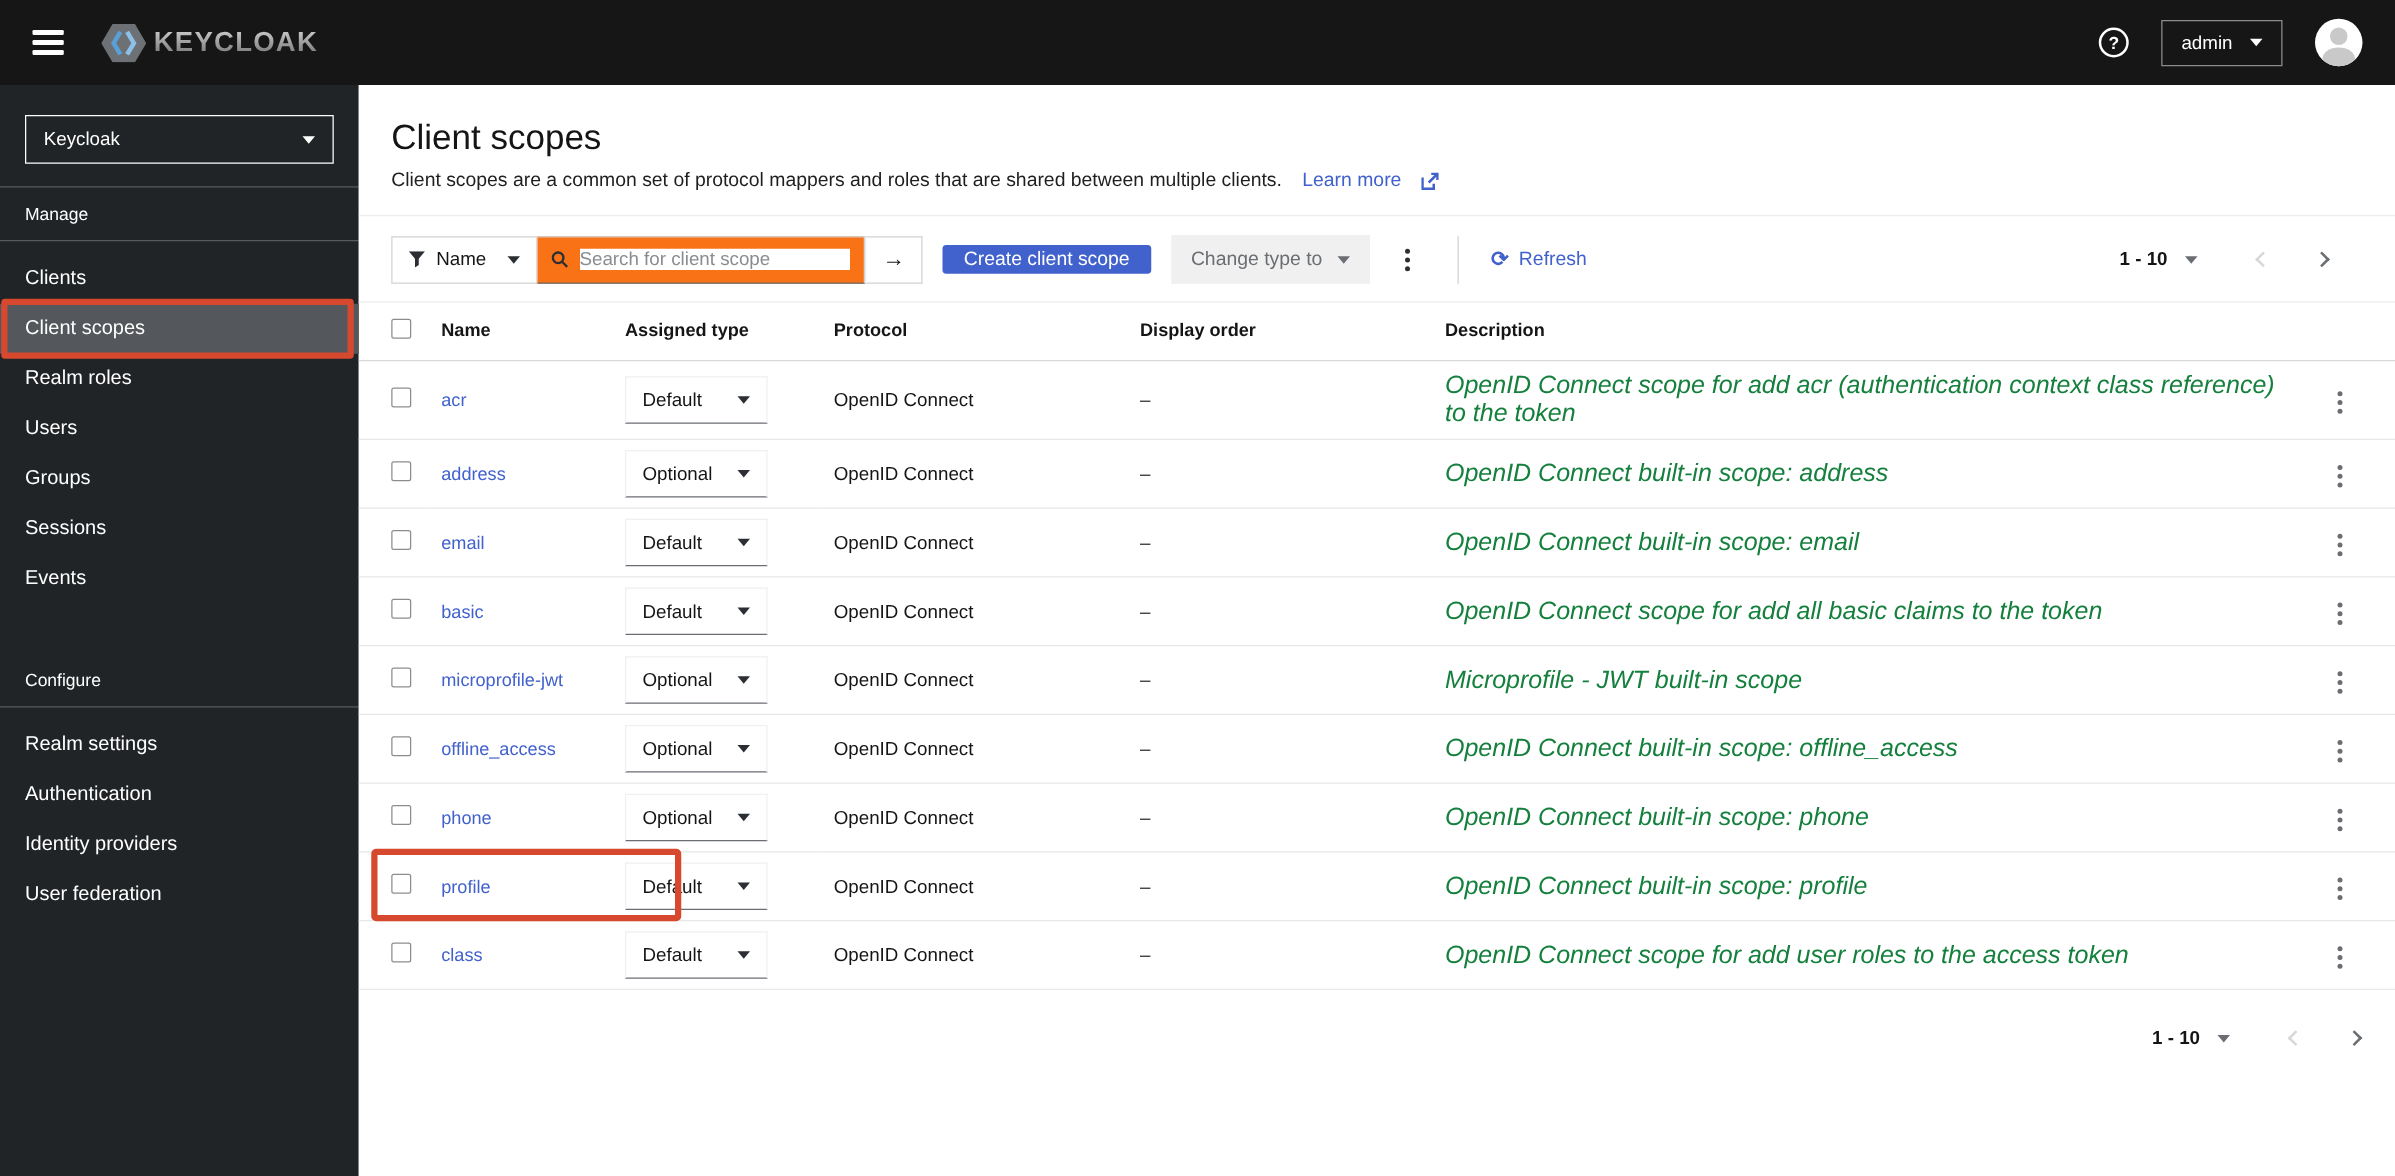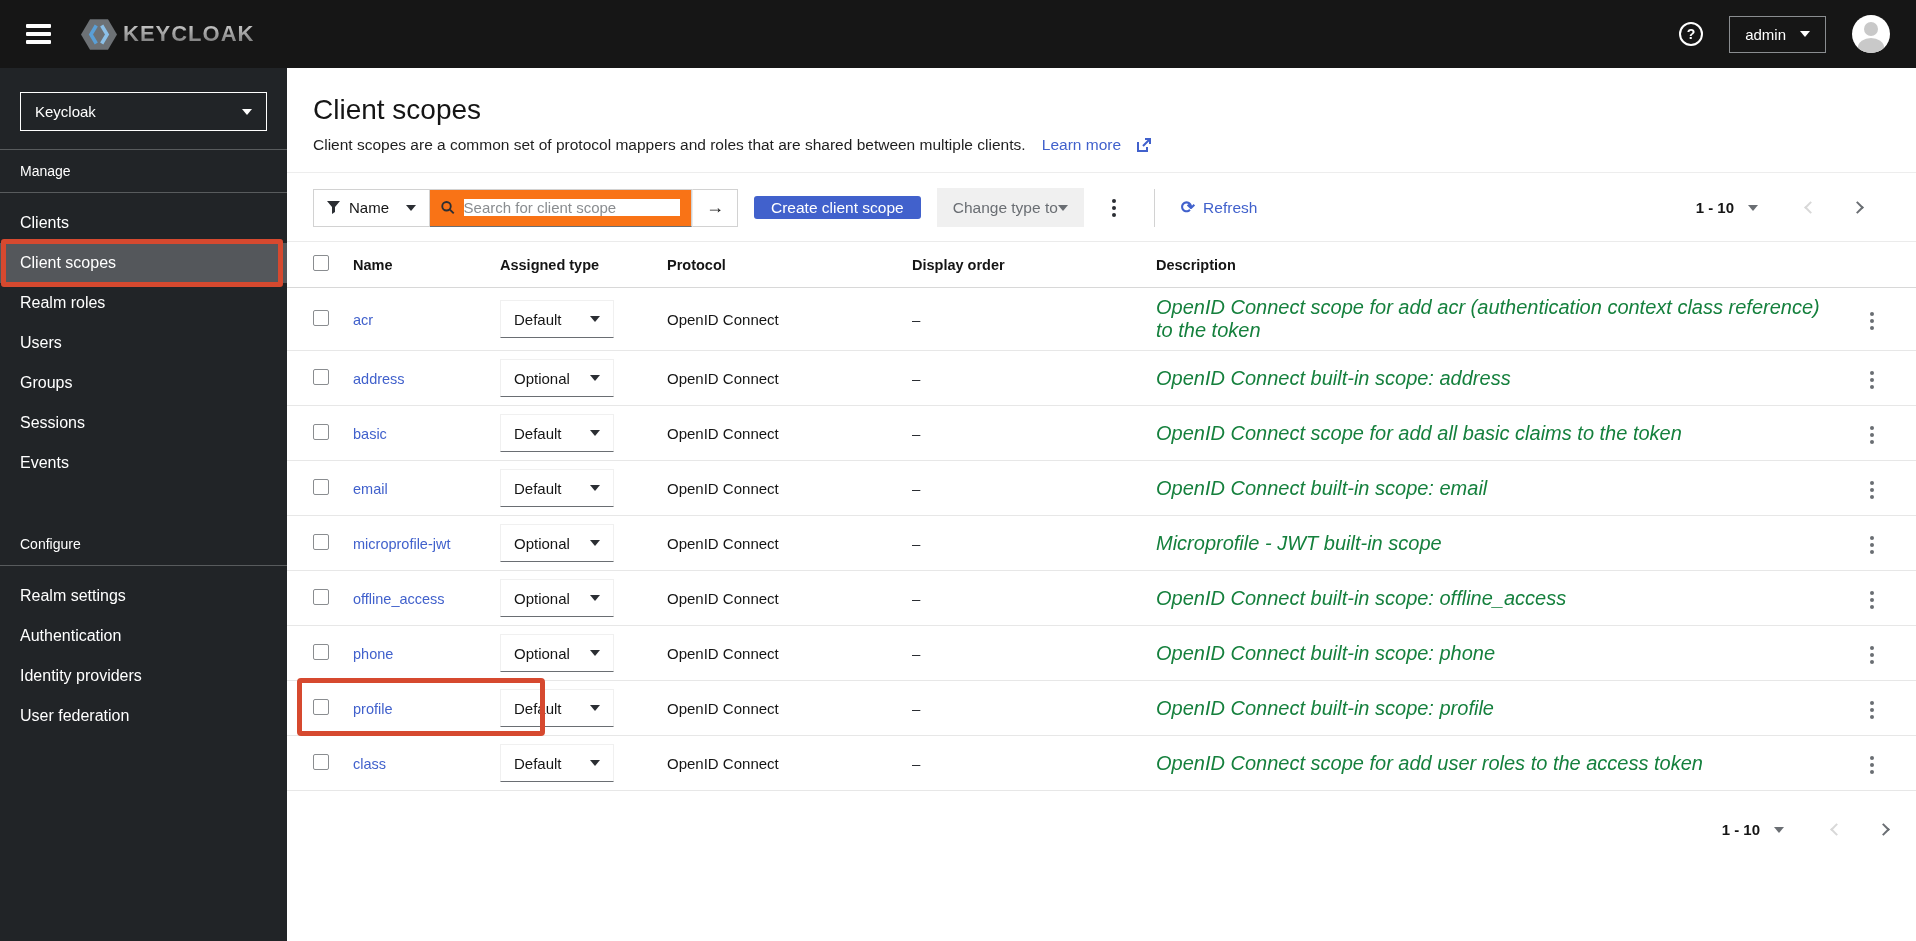--- a/index.html
+++ b/index.html
@@ -70,21 +70,21 @@
   .search-box{display:flex;align-items:center;border:1px solid #d2d2d2;border-left:none;
     border-bottom:1px solid #6a6e73;height:38px;width:262px;padding:0 11px;gap:9px;background:#f97316;}
   .search-box input{border:none;outline:none;width:100%;font-size:15px;color:var(--text);
     font-family:"Liberation Sans", sans-serif;}
   .search-box input::placeholder{color:#8a8d90;}
   .arrow-btn{width:46px;height:38px;border:1px solid #d2d2d2;border-left:1px solid #ececec;
     background:#fff;display:flex;align-items:center;justify-content:center;font-size:18px;cursor:pointer;}
   .btn-primary{background:var(--accent);color:#fff;border:none;height:23px;padding:0 17px;
     font-size:15.5px;border-radius:3px;cursor:pointer;font-family:"Liberation Sans", sans-serif;}
   .btn-disabled{background:#f0f0f0;color:#6a6e73;border:none;height:39px;padding:0 16px;
-    display:flex;align-items:center;gap:0;font-size:15.5px;cursor:default;}
+    display:flex;align-items:center;gap:12px;font-size:15.5px;cursor:default;}
   .kebab{display:inline-flex;flex-direction:column;gap:3px;align-items:center;padding:6px 12px;cursor:pointer;}
   .kebab i{width:4px;height:4px;border-radius:50%;background:#2b2e33;}
   .kebab.gray i{background:#6a6e73;}
   .v-divider{width:1px;height:38px;background:#d2d2d2;margin:0 10px;}
   .refresh{display:flex;align-items:center;gap:8px;color:var(--accent);font-size:15.5px;cursor:pointer;}
   .refresh .glyph{font-size:17px;font-weight:700;}
   .toolbar-spacer{flex:1;}
   .pagination{display:flex;align-items:center;font-size:15px;font-weight:600;color:var(--text);}
   .pagination .range{margin-right:14px;cursor:pointer;display:flex;align-items:center;gap:14px;}
   .chev{width:9px;height:9px;border-right:2.5px solid #6a6e73;border-top:2.5px solid #6a6e73;
@@ -332,54 +332,54 @@
     <td class="cell-kebab"><span class="kebab gray">
                 <i></i>
                 <i></i>
                 <i></i>
               </span></td>
   </tr>
 
   <tr>
     <td class="cell-check"><span class="checkbox"></span></td>
     <td class="cell-name">
+      <a href="#" class="scope-link">email</a>
+      
+    </td>
+    <td>
+      <span class="type-select">
+        <span>Default</span>
+        <span class="caret dark"></span>
+      </span>
+    </td>
+    <td class="cell-protocol">OpenID Connect</td>
+    <td class="cell-order">–</td>
+    <td class="cell-desc">OpenID Connect built-in scope: email</td>
+    <td class="cell-kebab"><span class="kebab gray">
+                <i></i>
+                <i></i>
+                <i></i>
+              </span></td>
+  </tr>
+
+  <tr>
+    <td class="cell-check"><span class="checkbox"></span></td>
+    <td class="cell-name">
       <a href="#" class="scope-link">basic</a>
       
     </td>
     <td>
       <span class="type-select">
         <span>Default</span>
         <span class="caret dark"></span>
       </span>
     </td>
     <td class="cell-protocol">OpenID Connect</td>
     <td class="cell-order">–</td>
     <td class="cell-desc">OpenID Connect scope for add all basic claims to the token</td>
-    <td class="cell-kebab"><span class="kebab gray">
-                <i></i>
-                <i></i>
-                <i></i>
-              </span></td>
-  </tr>
-
-  <tr>
-    <td class="cell-check"><span class="checkbox"></span></td>
-    <td class="cell-name">
-      <a href="#" class="scope-link">email</a>
-      
-    </td>
-    <td>
-      <span class="type-select">
-        <span>Default</span>
-        <span class="caret dark"></span>
-      </span>
-    </td>
-    <td class="cell-protocol">OpenID Connect</td>
-    <td class="cell-order">–</td>
-    <td class="cell-desc">OpenID Connect built-in scope: email</td>
     <td class="cell-kebab"><span class="kebab gray">
                 <i></i>
                 <i></i>
                 <i></i>
               </span></td>
   </tr>
 
   <tr>
     <td class="cell-check"><span class="checkbox"></span></td>
     <td class="cell-name">

